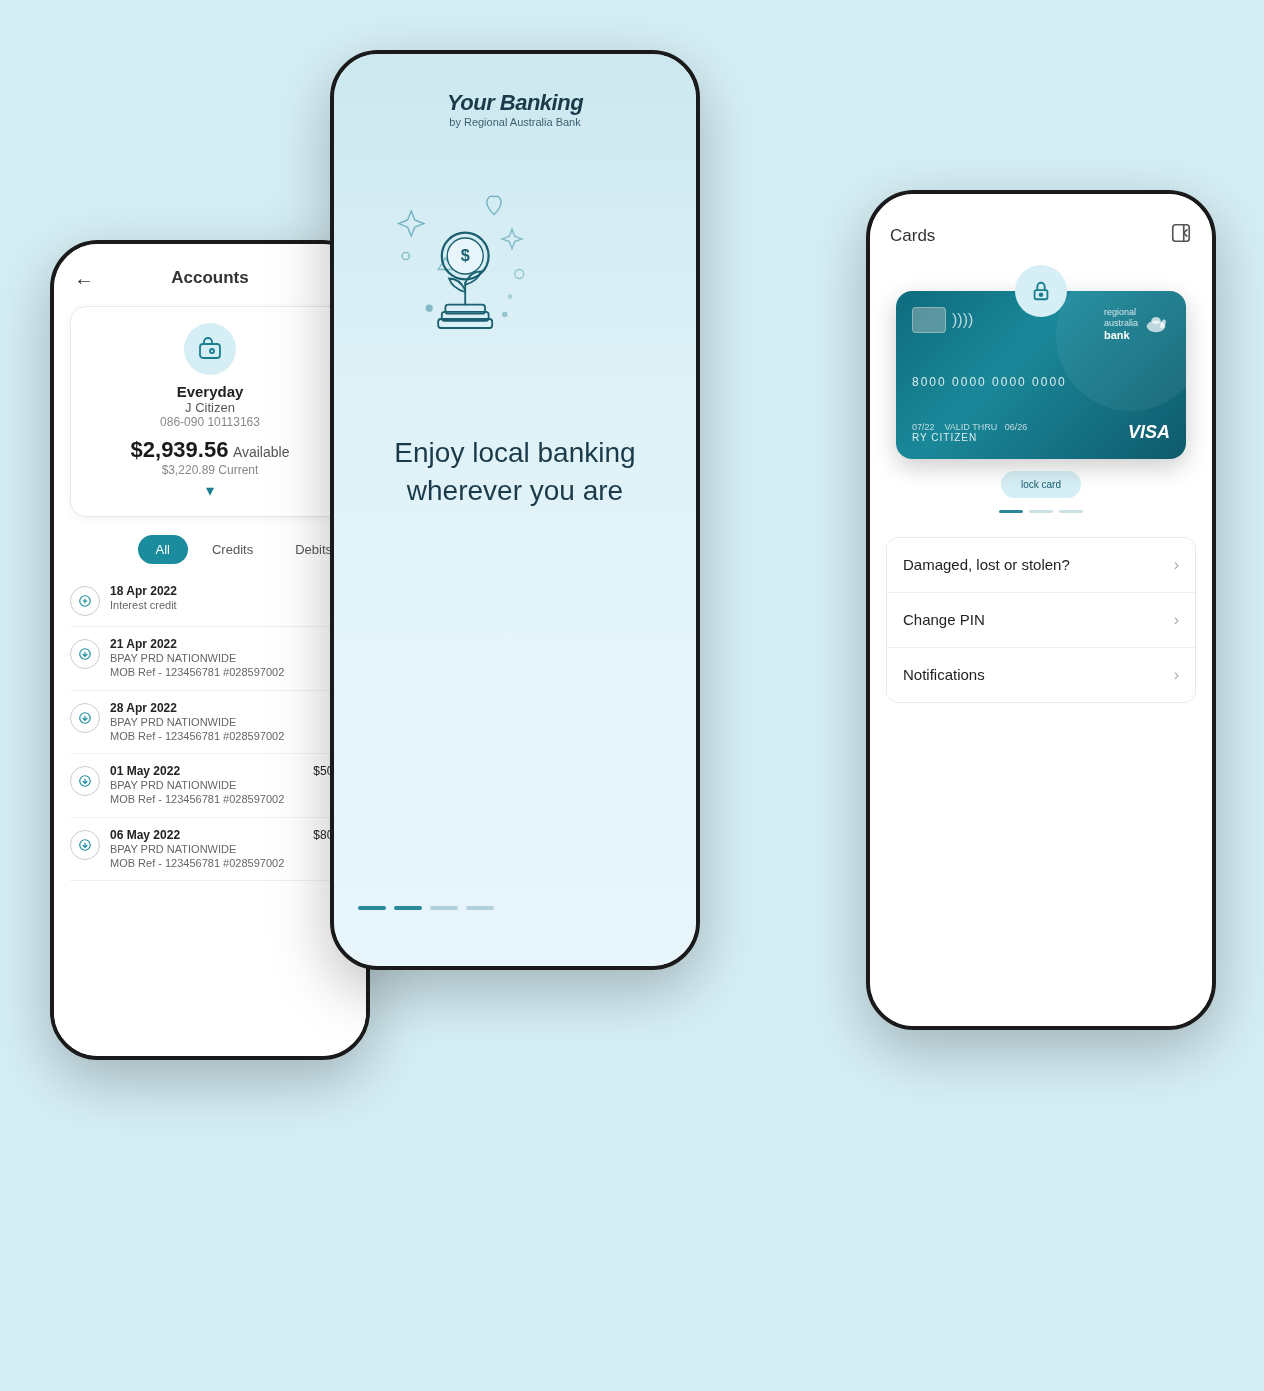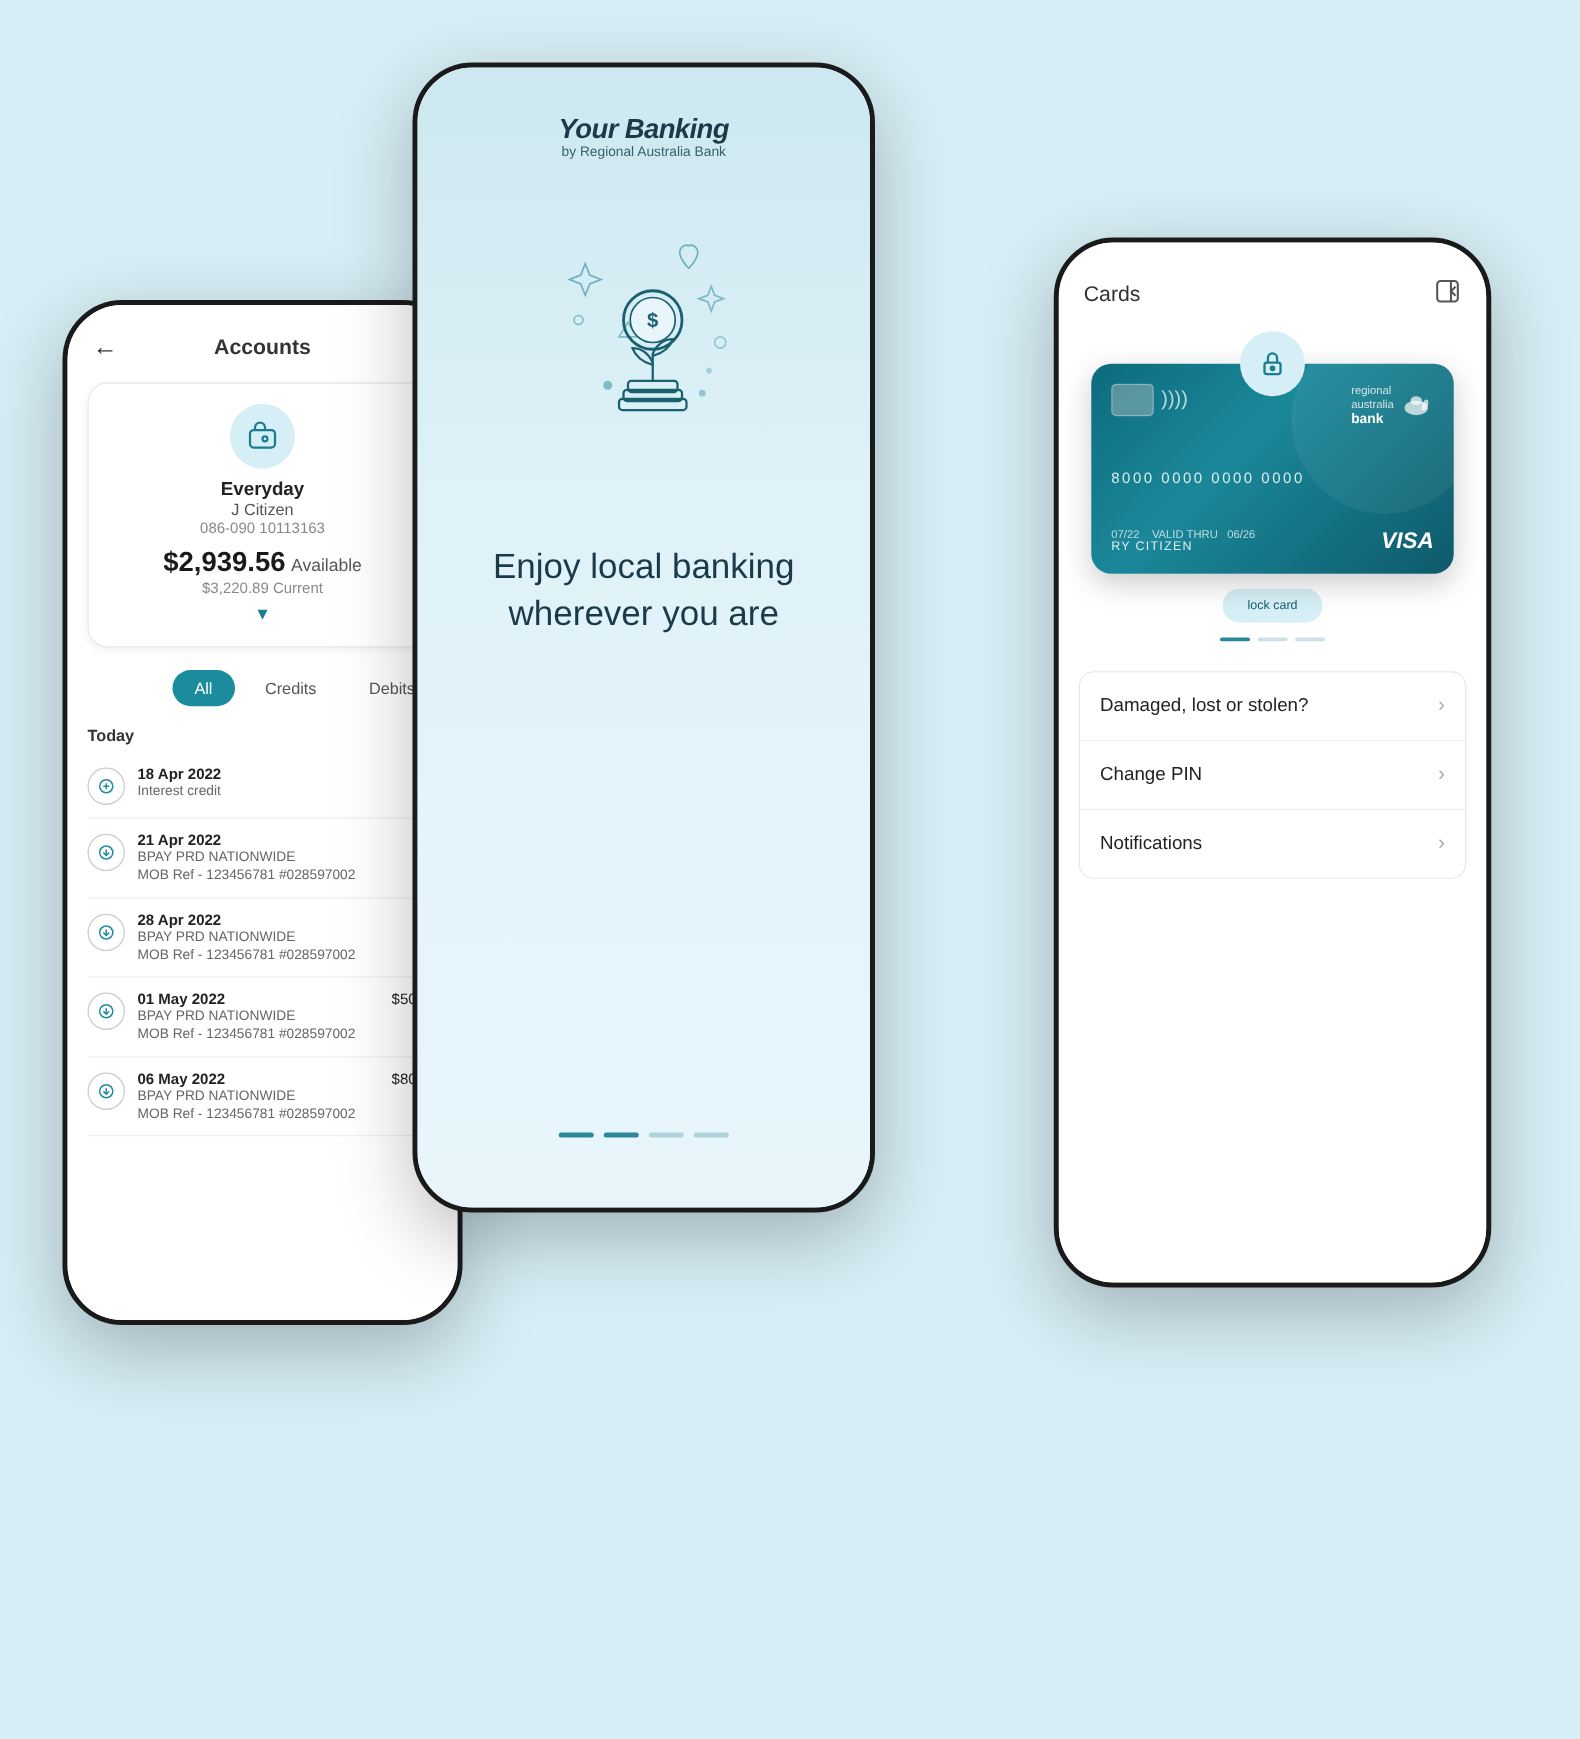--- a/index.html
+++ b/index.html
@@ -159,21 +159,20 @@
       top: 50px;
       z-index: 2;
       background: #e8f6fb;
     }
     .center-screen {
       width: 100%;
       height: 100%;
       background: linear-gradient(180deg, #cde8f0 0%, #dff2f8 40%, #e8f6fc 100%);
       display: flex;
       flex-direction: column;
-      align-items: center;
       padding: 36px 24px;
     }
     .app-title {
       font-size: 22px;
       font-style: italic;
       font-weight: 800;
       color: #1a3a4a;
       letter-spacing: -0.5px;
     }
     .app-subtitle {
@@ -214,21 +213,21 @@
       background: #2a8899;
     }
     .dot.inactive {
       background: #b0d0da;
     }
 
     
     .phone-right {
       width: 350px;
       height: 840px;
-      right: 71px;
+      right: 48px;
       top: 190px;
       z-index: 1;
       background: #fff;
     }
     .right-screen {
       width: 100%;
       height: 100%;
       background: #fff;
       overflow: hidden;
     }
@@ -404,21 +403,20 @@
       <div class="account-current">$3,220.89 Current</div>
       <div class="dropdown-arrow">▾</div>
     </div>
 
     <div class="filter-tabs">
       <button class="filter-tab active">All</button>
       <button class="filter-tab inactive">Credits</button>
       <button class="filter-tab inactive">Debits</button>
     </div>
 
-    <div class="section-label">Today</div>
 
     <div class="transaction-list">
       <div class="transaction-item">
         <div class="tx-icon">
           <svg width="14" height="14" viewBox="0 0 24 24" fill="none" stroke="#1a8c9e" stroke-width="2">
             <circle cx="12" cy="12" r="9"></circle>
             <path d="M12 8v8M8 12h8"></path>
           </svg>
         </div>
         <div class="tx-info">

